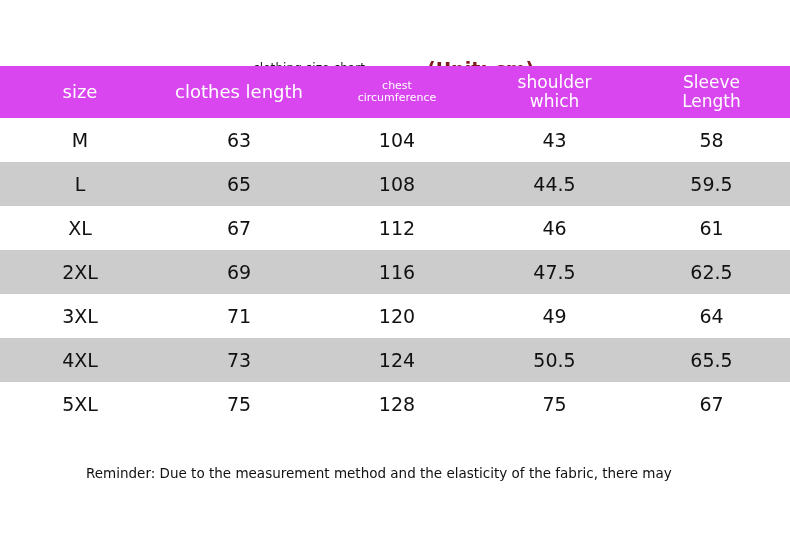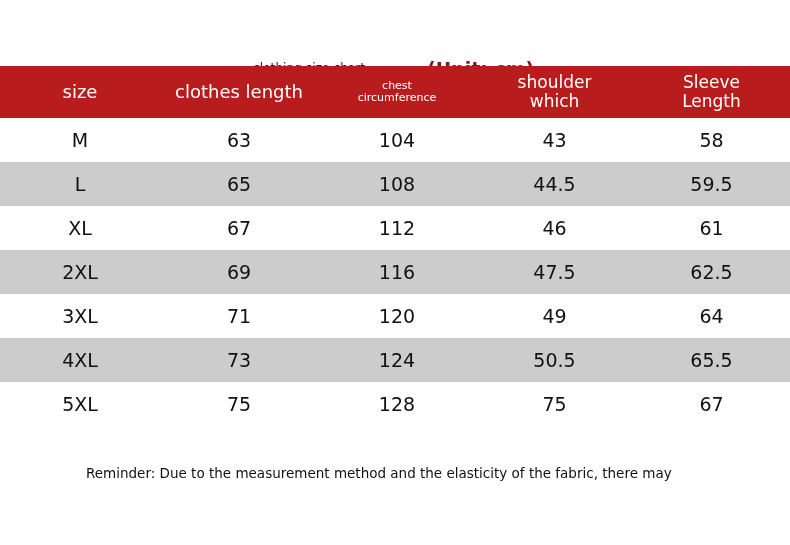--- a/index.html
+++ b/index.html
@@ -54,21 +54,21 @@
     border-collapse: collapse;
     table-layout: fixed;
   }
   table.size-table col.c0 { width: 160px; }
   table.size-table col.c1 { width: 158px; }
   table.size-table col.c2 { width: 158px; }
   table.size-table col.c3 { width: 157px; }
   table.size-table col.c4 { width: 157px; }
 
   thead tr {
-    background: #b91c1c;
+    background: #d946ef;
   }
   thead th {
     color: #ffffff;
     font-weight: normal;
     text-align: center;
     vertical-align: middle;
     height: 52px;
     padding: 0 4px;
     font-size: 18px;
     line-height: 1.08;

